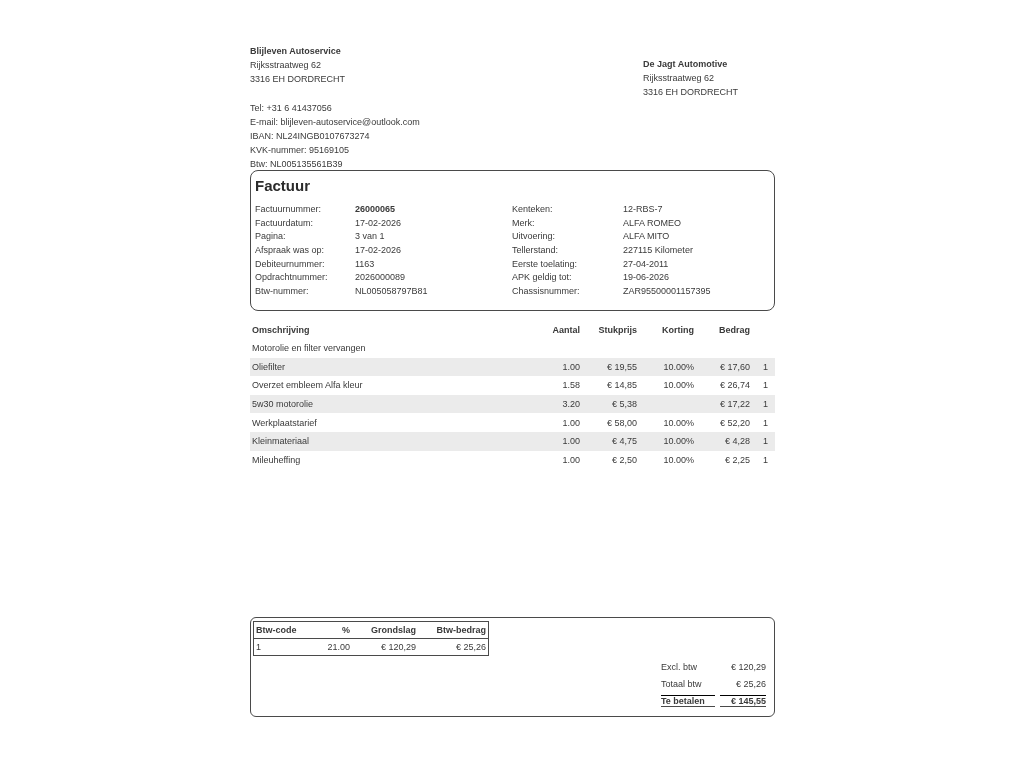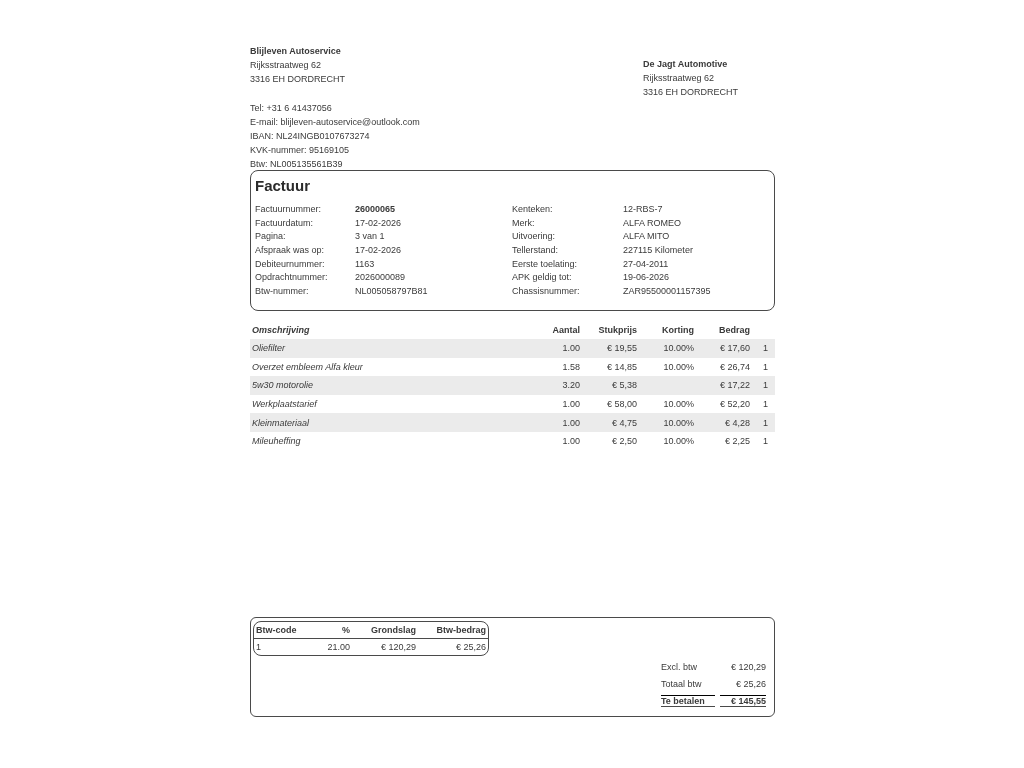--- a/index.html
+++ b/index.html
@@ -27,32 +27,32 @@
   .field-row{display:flex;height:13.7px;align-items:center;}
   .fields-left .field-label{width:100px;flex:none;}
   .fields-right .field-label{width:111px;flex:none;}
 
   
   .items{position:absolute;left:250px;top:320px;width:525px;}
   .items-grid{display:grid;grid-template-columns:270px 60px 57px 57px 56px 25px;align-items:center;}
   .items-header{height:19px;font-weight:bold;}
   .item-row{height:18.6px;}
   .row-gray{background:#ebebeb;}
-  .cell-desc{padding-left:2px;text-align:left;font-style:italic;}
+  .cell-desc{padding-left:2px;text-align:left;}
   .cell-num{text-align:right;}
   .cell-btw{text-align:right;padding-right:7px;}
 
   
   .bottom-box{
     position:absolute;left:250px;top:617px;width:523px;height:98px;
     border:1px solid #4a4a4a;border-radius:6px;
   }
   .btw-table{
     position:absolute;left:2px;top:3px;width:234px;
-    border:1px solid #4a4a4a;border-radius:8px;overflow:hidden;background:#fff;
+    border:1px solid #4a4a4a;border-radius:0;overflow:hidden;background:#fff;
   }
   .btw-grid{display:grid;grid-template-columns:62px 36px 66px 1fr;align-items:center;height:16px;}
   .btw-header{border-bottom:1px solid #4a4a4a;}
   .btw-cell-first{padding-left:2px;text-align:left;}
   .btw-cell{text-align:right;padding-right:2px;}
 
   .totals{position:absolute;right:8px;top:40px;}
   .totals-row{display:grid;grid-template-columns:54px 46px;column-gap:5px;height:17px;align-items:center;}
   .totals-label{text-align:left;}
   .totals-value{text-align:right;}
@@ -154,20 +154,28 @@
   <div class="items">
     <div class="items-grid items-header">
       <span class="cell-desc">Omschrijving</span>
       <span class="cell-num">Aantal</span>
       <span class="cell-num">Stukprijs</span>
       <span class="cell-num">Korting</span>
       <span class="cell-num">Bedrag</span>
       <span class="cell-btw"></span>
     </div>
 
+    <div class="items-grid item-row">
+      <span class="cell-desc">Motorolie en filter vervangen</span>
+      <span class="cell-num"></span>
+      <span class="cell-num"></span>
+      <span class="cell-num"></span>
+      <span class="cell-num"></span>
+      <span class="cell-btw"></span>
+    </div>
     <div class="items-grid item-row row-gray">
       <span class="cell-desc">Oliefilter</span>
       <span class="cell-num">1.00</span>
       <span class="cell-num">€ 19,55</span>
       <span class="cell-num">10.00%</span>
       <span class="cell-num">€ 17,60</span>
       <span class="cell-btw">1</span>
     </div>
     <div class="items-grid item-row">
       <span class="cell-desc">Overzet embleem Alfa kleur</span>

